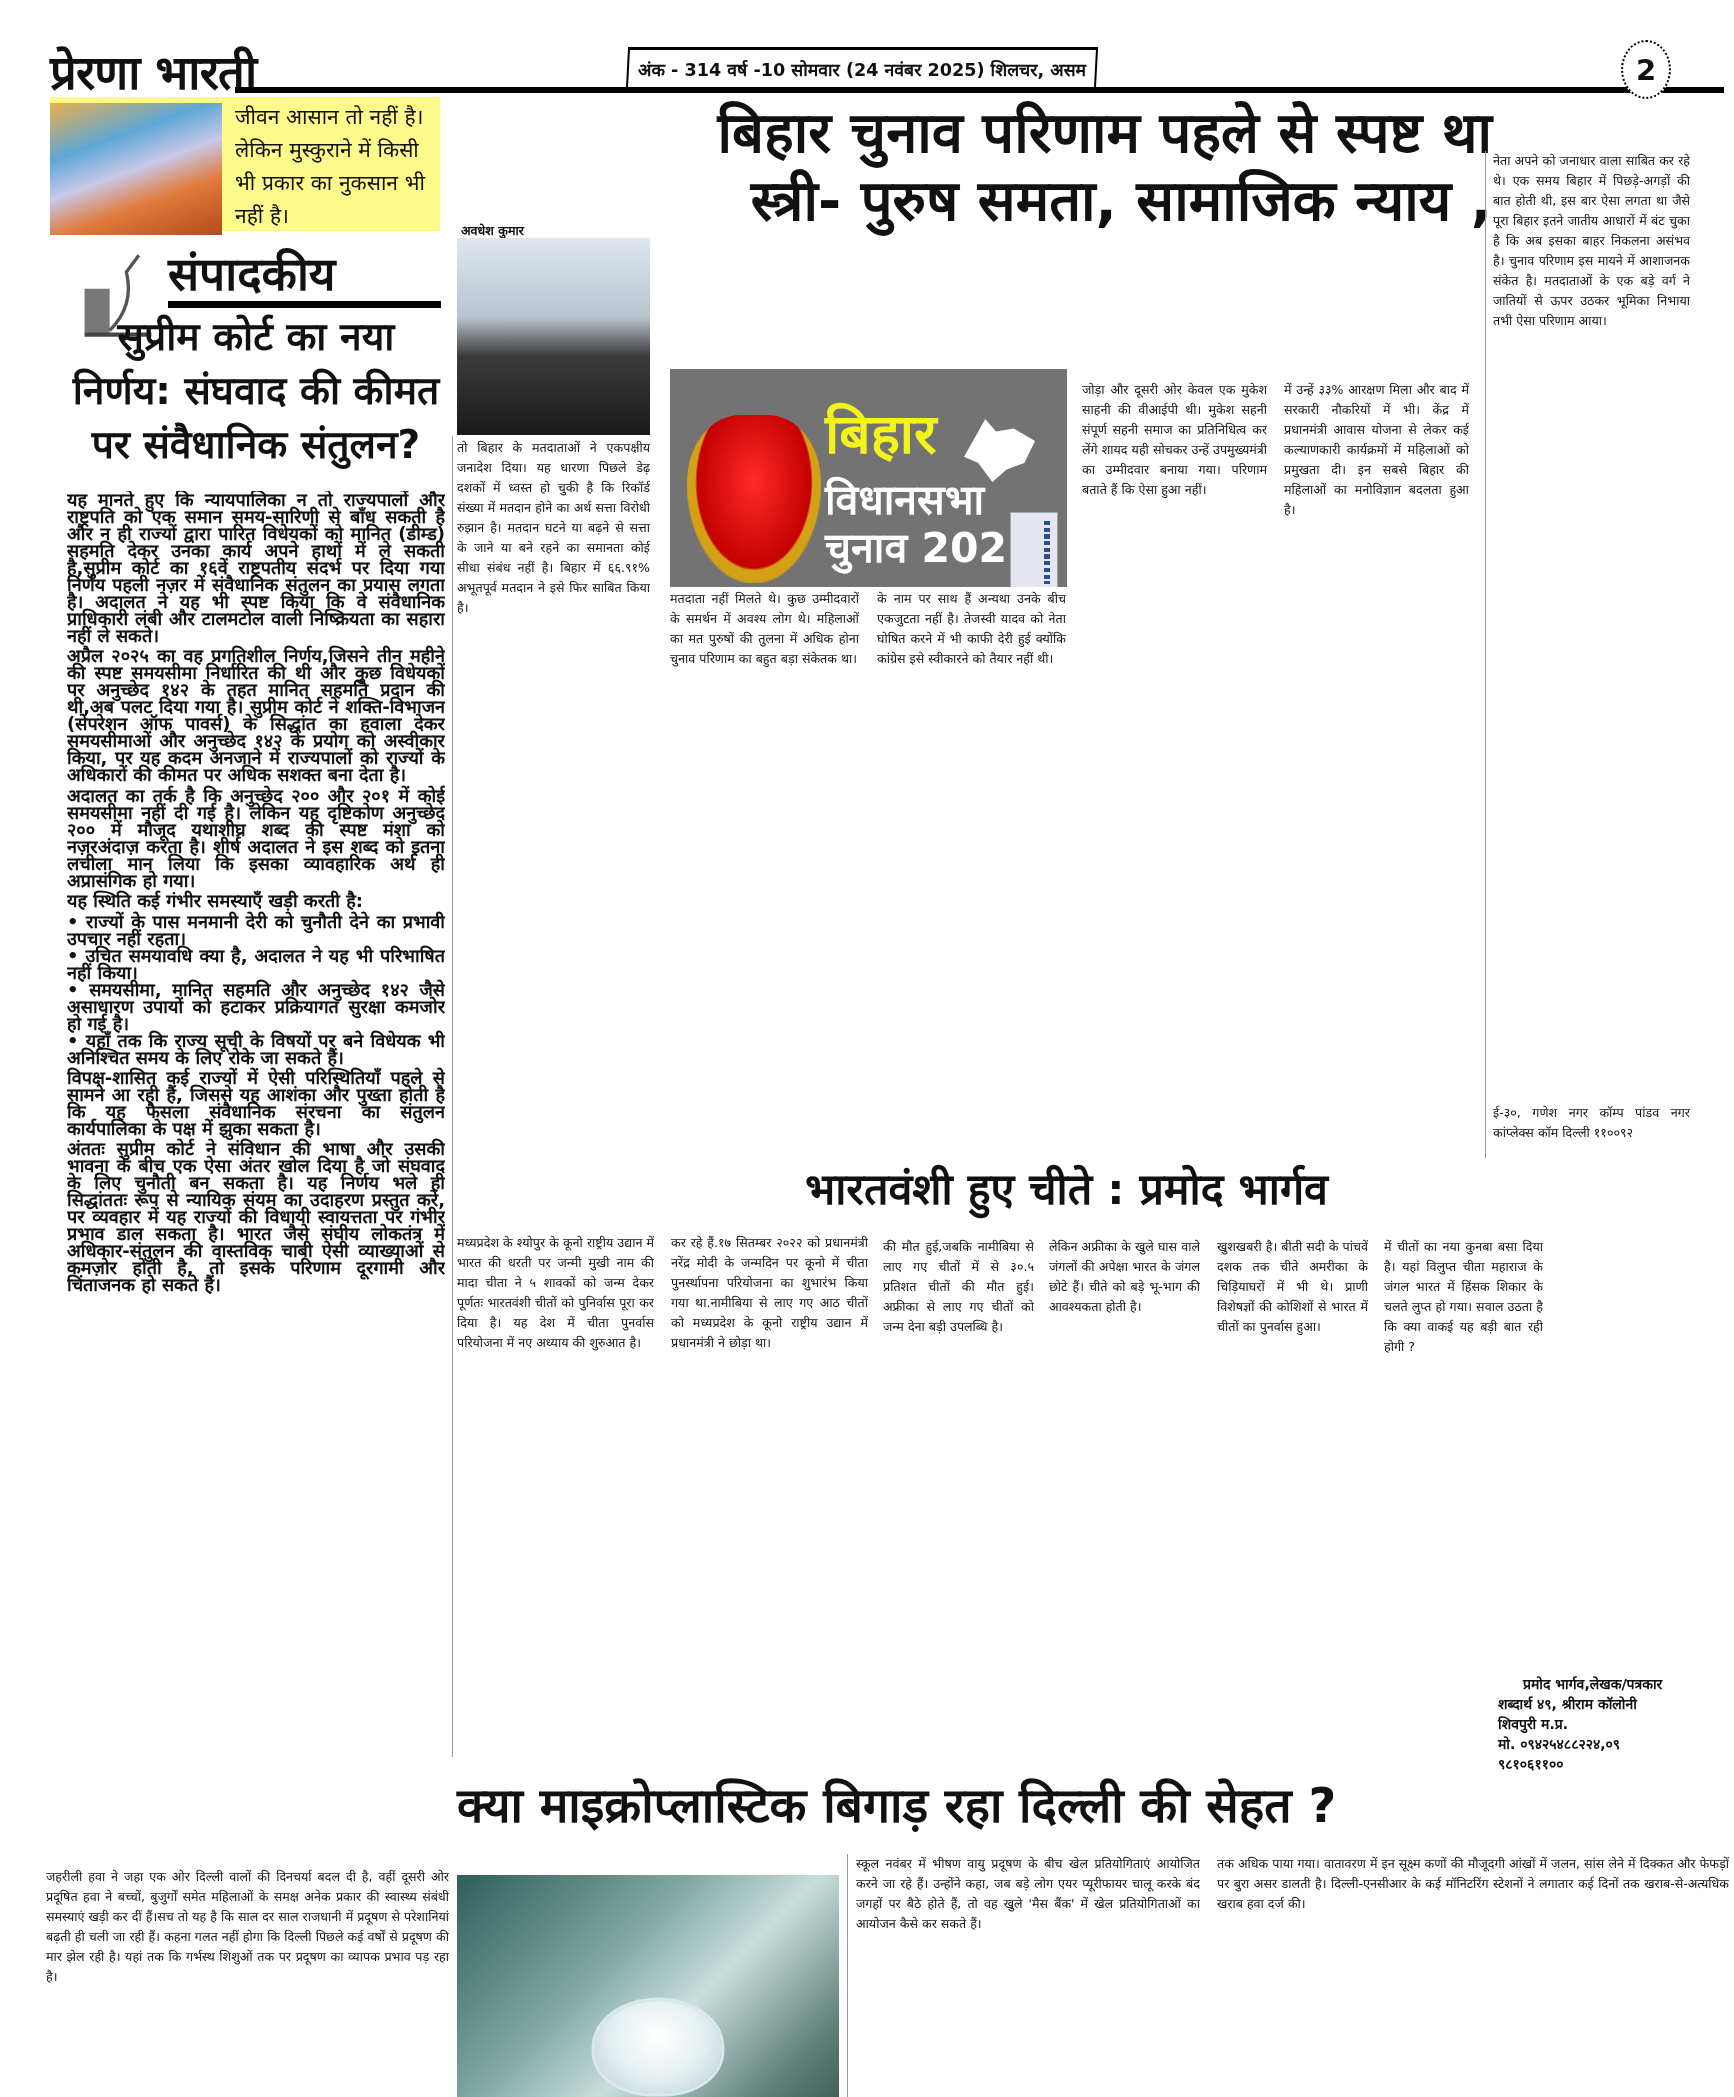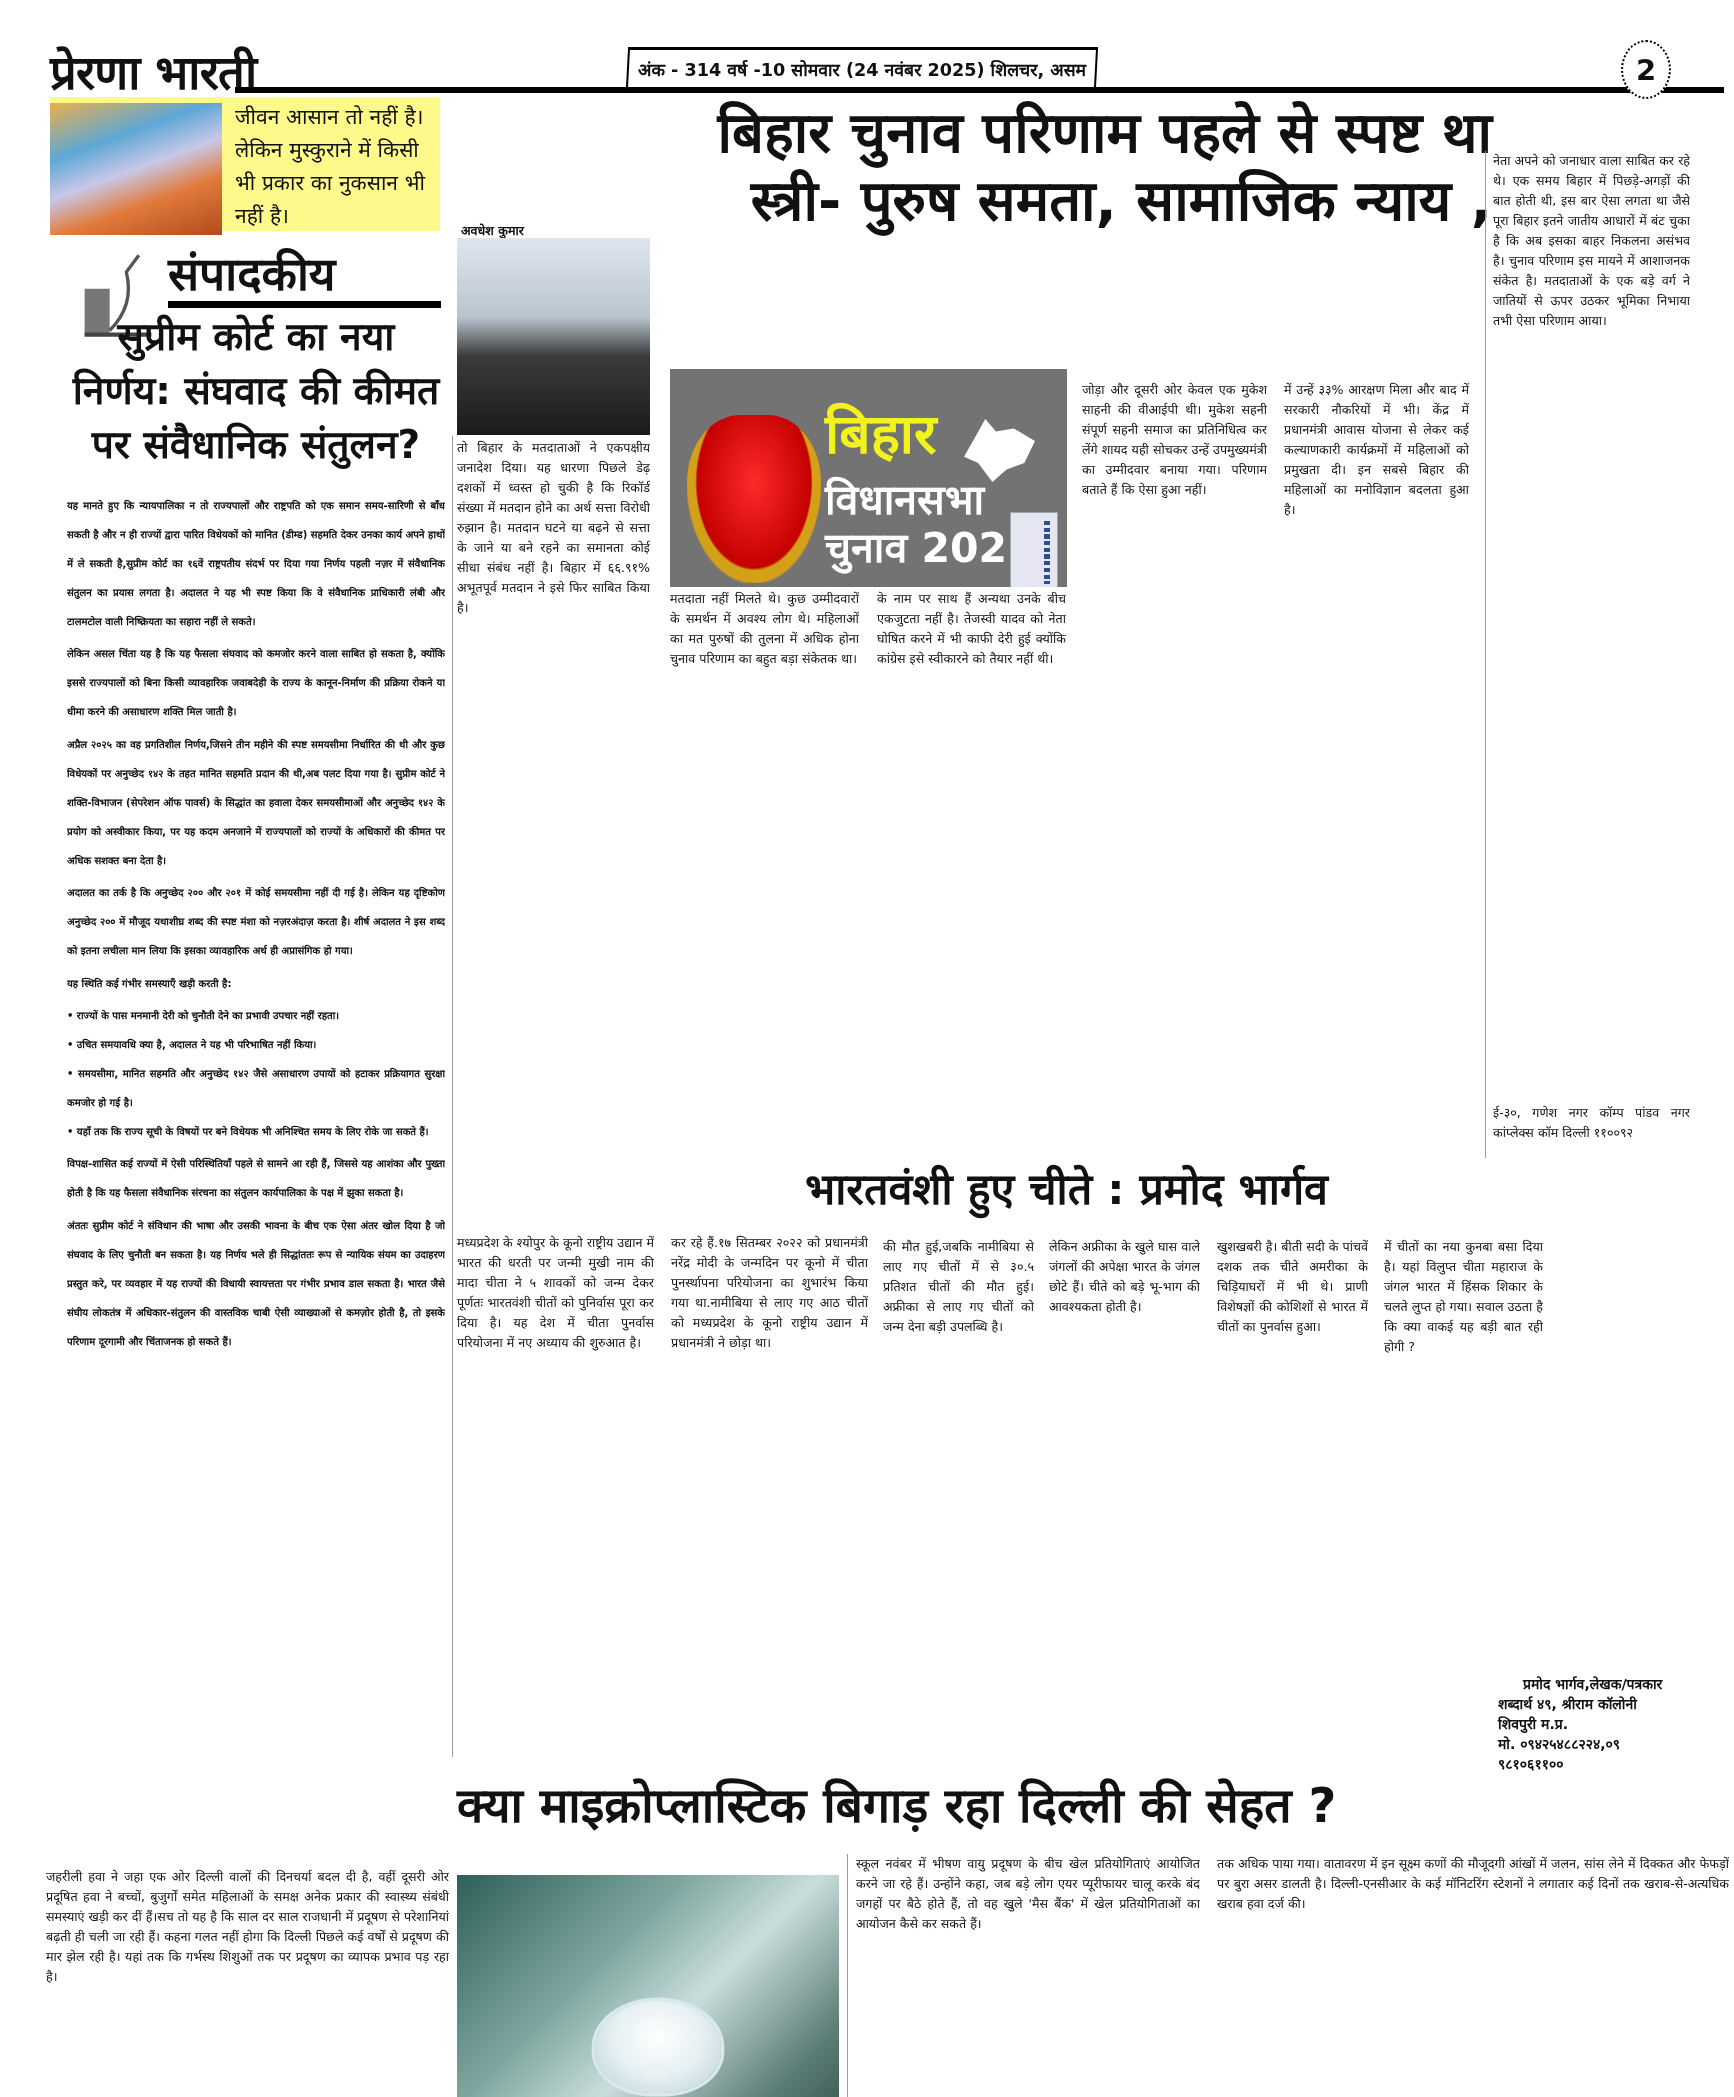--- a/index.html
+++ b/index.html
@@ -56,23 +56,22 @@
   <svg width="84" height="96" viewBox="0 0 200 230">
     <rect x="20" y="100" width="60" height="110" fill="#777"></rect>
     <path d="M80 200 Q140 140 120 60 L150 20" stroke="#555" stroke-width="8" fill="none"></path>
     <path d="M20 210 L180 210" stroke="#444" stroke-width="10"></path>
   </svg>
 </div>
 <div class="abs editorial-label">संपादकीय</div>
 <div class="abs editorial-rule"></div>
 <div class="abs editorial-title">सुप्रीम कोर्ट का नया निर्णय: संघवाद की कीमत पर संवैधानिक संतुलन?</div>
 
-<div class="abs col col-bold" style="left:67px;top:491px;width:378px;height:1368px;font-size:10px;line-height:29px;">
+<div class="abs col col-bold" style="left:67px;top:491px;width:378px;height:1368px;font-size:18px;line-height:17px;">
   <p style="margin:0 0 3.4px">यह मानते हुए कि न्यायपालिका न तो राज्यपालों और राष्ट्रपति को एक समान समय-सारिणी से बाँध सकती है और न ही राज्यों द्वारा पारित विधेयकों को मानित (डीम्ड) सहमति देकर उनका कार्य अपने हाथों में ले सकती है,सुप्रीम कोर्ट का १६वें राष्ट्रपतीय संदर्भ पर दिया गया निर्णय पहली नज़र में संवैधानिक संतुलन का प्रयास लगता है। अदालत ने यह भी स्पष्ट किया कि वे संवैधानिक प्राधिकारी लंबी और टालमटोल वाली निष्क्रियता का सहारा नहीं ले सकते।</p>
-  <p style="margin:0 0 3.4px">लेकिन असल चिंता यह है कि यह फैसला संघवाद को कमजोर करने वाला साबित हो सकता है, क्योंकि इससे राज्यपालों को बिना किसी व्यावहारिक जवाबदेही के राज्य के कानून-निर्माण की प्रक्रिया रोकने या धीमा करने की असाधारण शक्ति मिल जाती है।</p>
   <p style="margin:0 0 3.4px">अप्रैल २०२५ का वह प्रगतिशील निर्णय,जिसने तीन महीने की स्पष्ट समयसीमा निर्धारित की थी और कुछ विधेयकों पर अनुच्छेद १४२ के तहत मानित सहमति प्रदान की थी,अब पलट दिया गया है। सुप्रीम कोर्ट ने शक्ति-विभाजन (सेपरेशन ऑफ पावर्स) के सिद्धांत का हवाला देकर समयसीमाओं और अनुच्छेद १४२ के प्रयोग को अस्वीकार किया, पर यह कदम अनजाने में राज्यपालों को राज्यों के अधिकारों की कीमत पर अधिक सशक्त बना देता है।</p>
   <p style="margin:0 0 3.4px">अदालत का तर्क है कि अनुच्छेद २०० और २०१ में कोई समयसीमा नहीं दी गई है। लेकिन यह दृष्टिकोण अनुच्छेद २०० में मौजूद यथाशीघ्र शब्द की स्पष्ट मंशा को नज़रअंदाज़ करता है। शीर्ष अदालत ने इस शब्द को इतना लचीला मान लिया कि इसका व्यावहारिक अर्थ ही अप्रासंगिक हो गया।</p>
   <p style="margin:0 0 3.4px">यह स्थिति कई गंभीर समस्याएँ खड़ी करती है:</p>
   <p style="margin:0">• राज्यों के पास मनमानी देरी को चुनौती देने का प्रभावी उपचार नहीं रहता।</p>
   <p style="margin:0">• उचित समयावधि क्या है, अदालत ने यह भी परिभाषित नहीं किया।</p>
   <p style="margin:0">• समयसीमा, मानित सहमति और अनुच्छेद १४२ जैसे असाधारण उपायों को हटाकर प्रक्रियागत सुरक्षा कमजोर हो गई है।</p>
   <p style="margin:0 0 3.4px">• यहाँ तक कि राज्य सूची के विषयों पर बने विधेयक भी अनिश्चित समय के लिए रोके जा सकते हैं।</p>
   <p style="margin:0 0 3.4px">विपक्ष-शासित कई राज्यों में ऐसी परिस्थितियाँ पहले से सामने आ रही हैं, जिससे यह आशंका और पुख्ता होती है कि यह फैसला संवैधानिक संरचना का संतुलन कार्यपालिका के पक्ष में झुका सकता है।</p>
   <p style="margin:0">अंततः सुप्रीम कोर्ट ने संविधान की भाषा और उसकी भावना के बीच एक ऐसा अंतर खोल दिया है जो संघवाद के लिए चुनौती बन सकता है। यह निर्णय भले ही सिद्धांततः रूप से न्यायिक संयम का उदाहरण प्रस्तुत करे, पर व्यवहार में यह राज्यों की विधायी स्वायत्तता पर गंभीर प्रभाव डाल सकता है। भारत जैसे संघीय लोकतंत्र में अधिकार-संतुलन की वास्तविक चाबी ऐसी व्याख्याओं से कमज़ोर होती है, तो इसके परिणाम दूरगामी और चिंताजनक हो सकते हैं।</p>
 </div>

